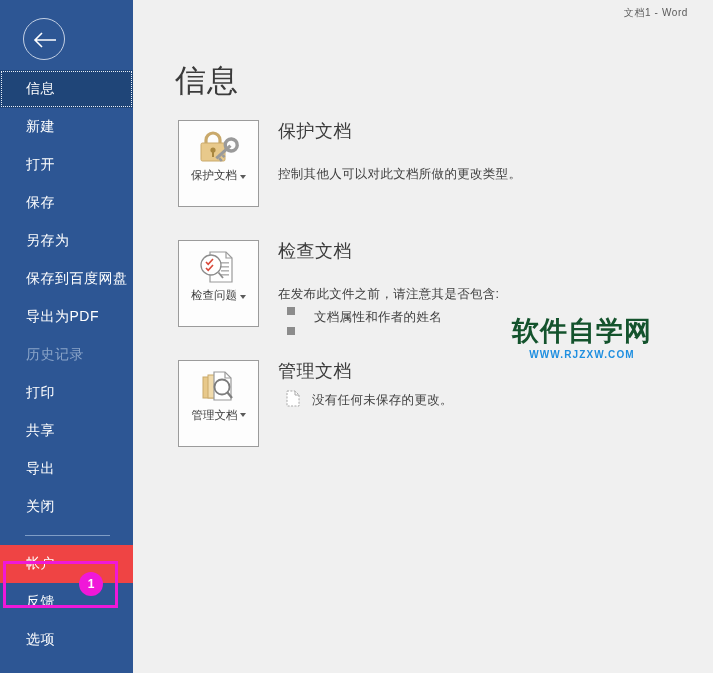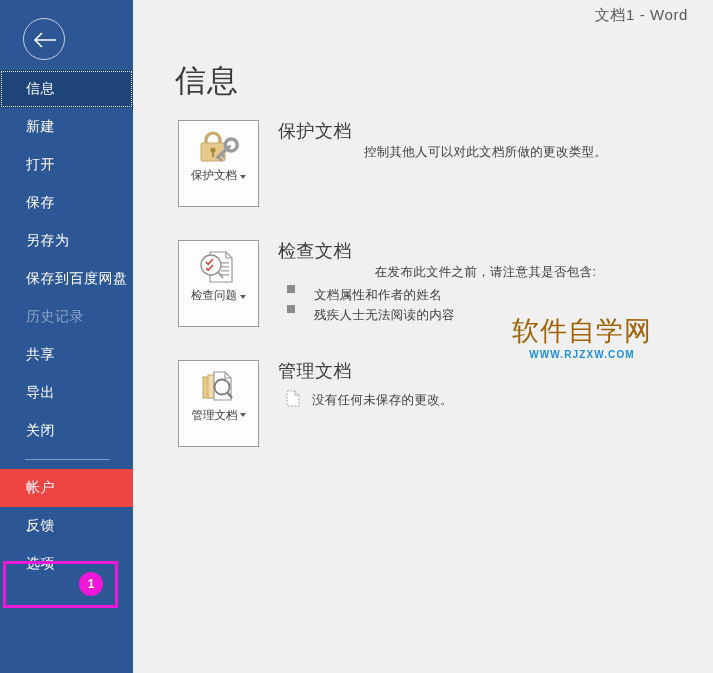--- a/index.html
+++ b/index.html
@@ -90,21 +90,21 @@
   
   #main {
     position: absolute;
     left: 133px; top: 0;
     width: 580px; height: 673px;
     background: #f0f0f0;
   }
   #doc-title {
     position: absolute;
     right: 25px; top: 6px;
-    font-size: 15px;
+    font-size: 10px;
     color: #5a5a5a;
     letter-spacing: 0.6px;
   }
   #page-title {
     position: absolute;
     left: 42px; top: 60px;
     font-size: 31px;
     color: #3b3b3b;
     font-weight: normal;
     letter-spacing: 1px;
@@ -151,24 +151,23 @@
   .sec-head {
     font-size: 18px;
     color: #3b3b3b;
     font-weight: normal;
     letter-spacing: 0.5px;
     line-height: 22px;
   }
   .sec-desc {
     font-size: 12.5px;
     color: #404040;
-    margin-top: 2px;
+    margin-top: 24px;
     line-height: 17px;
     letter-spacing: 0.3px;
-    text-align: center;
   }
   .bullets { margin-top: 4px; }
   .bullet {
     display: flex;
     align-items: flex-start;
     font-size: 12.5px;
     color: #404040;
     line-height: 20px;
     letter-spacing: 0.3px;
   }
@@ -193,22 +192,22 @@
   
   #watermark {
     position: absolute;
     left: 369px; top: 317px;
     width: 160px;
     text-align: center;
     pointer-events: none;
   }
   #wm-cn {
     font-size: 27px;
-    font-weight: normal;
-    color: #a16207;
+    font-weight: bold;
+    color: #14532d;
     letter-spacing: 1px;
     line-height: 29px;
     text-shadow: 0 0 1px rgba(255,255,255,0.7);
   }
   #wm-en {
     font-size: 10px;
     font-weight: bold;
     color: #1f8fe0;
     letter-spacing: 1.1px;
     line-height: 16px;
@@ -240,22 +239,28 @@
       </div>
       <div class="nav-item">
         <span>保存</span>
       </div>
       <div class="nav-item">
         <span>另存为</span>
       </div>
       <div class="nav-item">
         <span>保存到百度网盘</span>
       </div>
+      <div class="nav-item">
+        <span>导出为PDF</span>
+      </div>
       <div class="nav-item disabled">
         <span>历史记录</span>
+      </div>
+      <div class="nav-item">
+        <span>打印</span>
       </div>
       <div class="nav-item">
         <span>共享</span>
       </div>
       <div class="nav-item">
         <span>导出</span>
       </div>
       <div class="nav-item">
         <span>关闭</span>
       </div>
@@ -340,21 +345,20 @@
       <div class="sec-body">
         <div class="sec-head">检查文档</div>
         <div class="sec-desc">在发布此文件之前，请注意其是否包含:</div>
         <div class="bullets">
           <div class="bullet">
             <span class="bsq"></span>
             <span>文档属性和作者的姓名</span>
           </div>
           <div class="bullet">
             <span class="bsq"></span>
-            <span>残疾人士无法阅读的内容</span>
           </div>
         </div>
       </div>
     </div>
 
     <div class="section sec-3">
       <div class="big-btn">
         <div class="glyph">
           <svg width="42" height="34" viewBox="0 0 42 34" aria-hidden="true">
             <rect x="5" y="7" width="13" height="21" fill="#e8c98b" stroke="#c9a96b" stroke-width="1"></rect>

